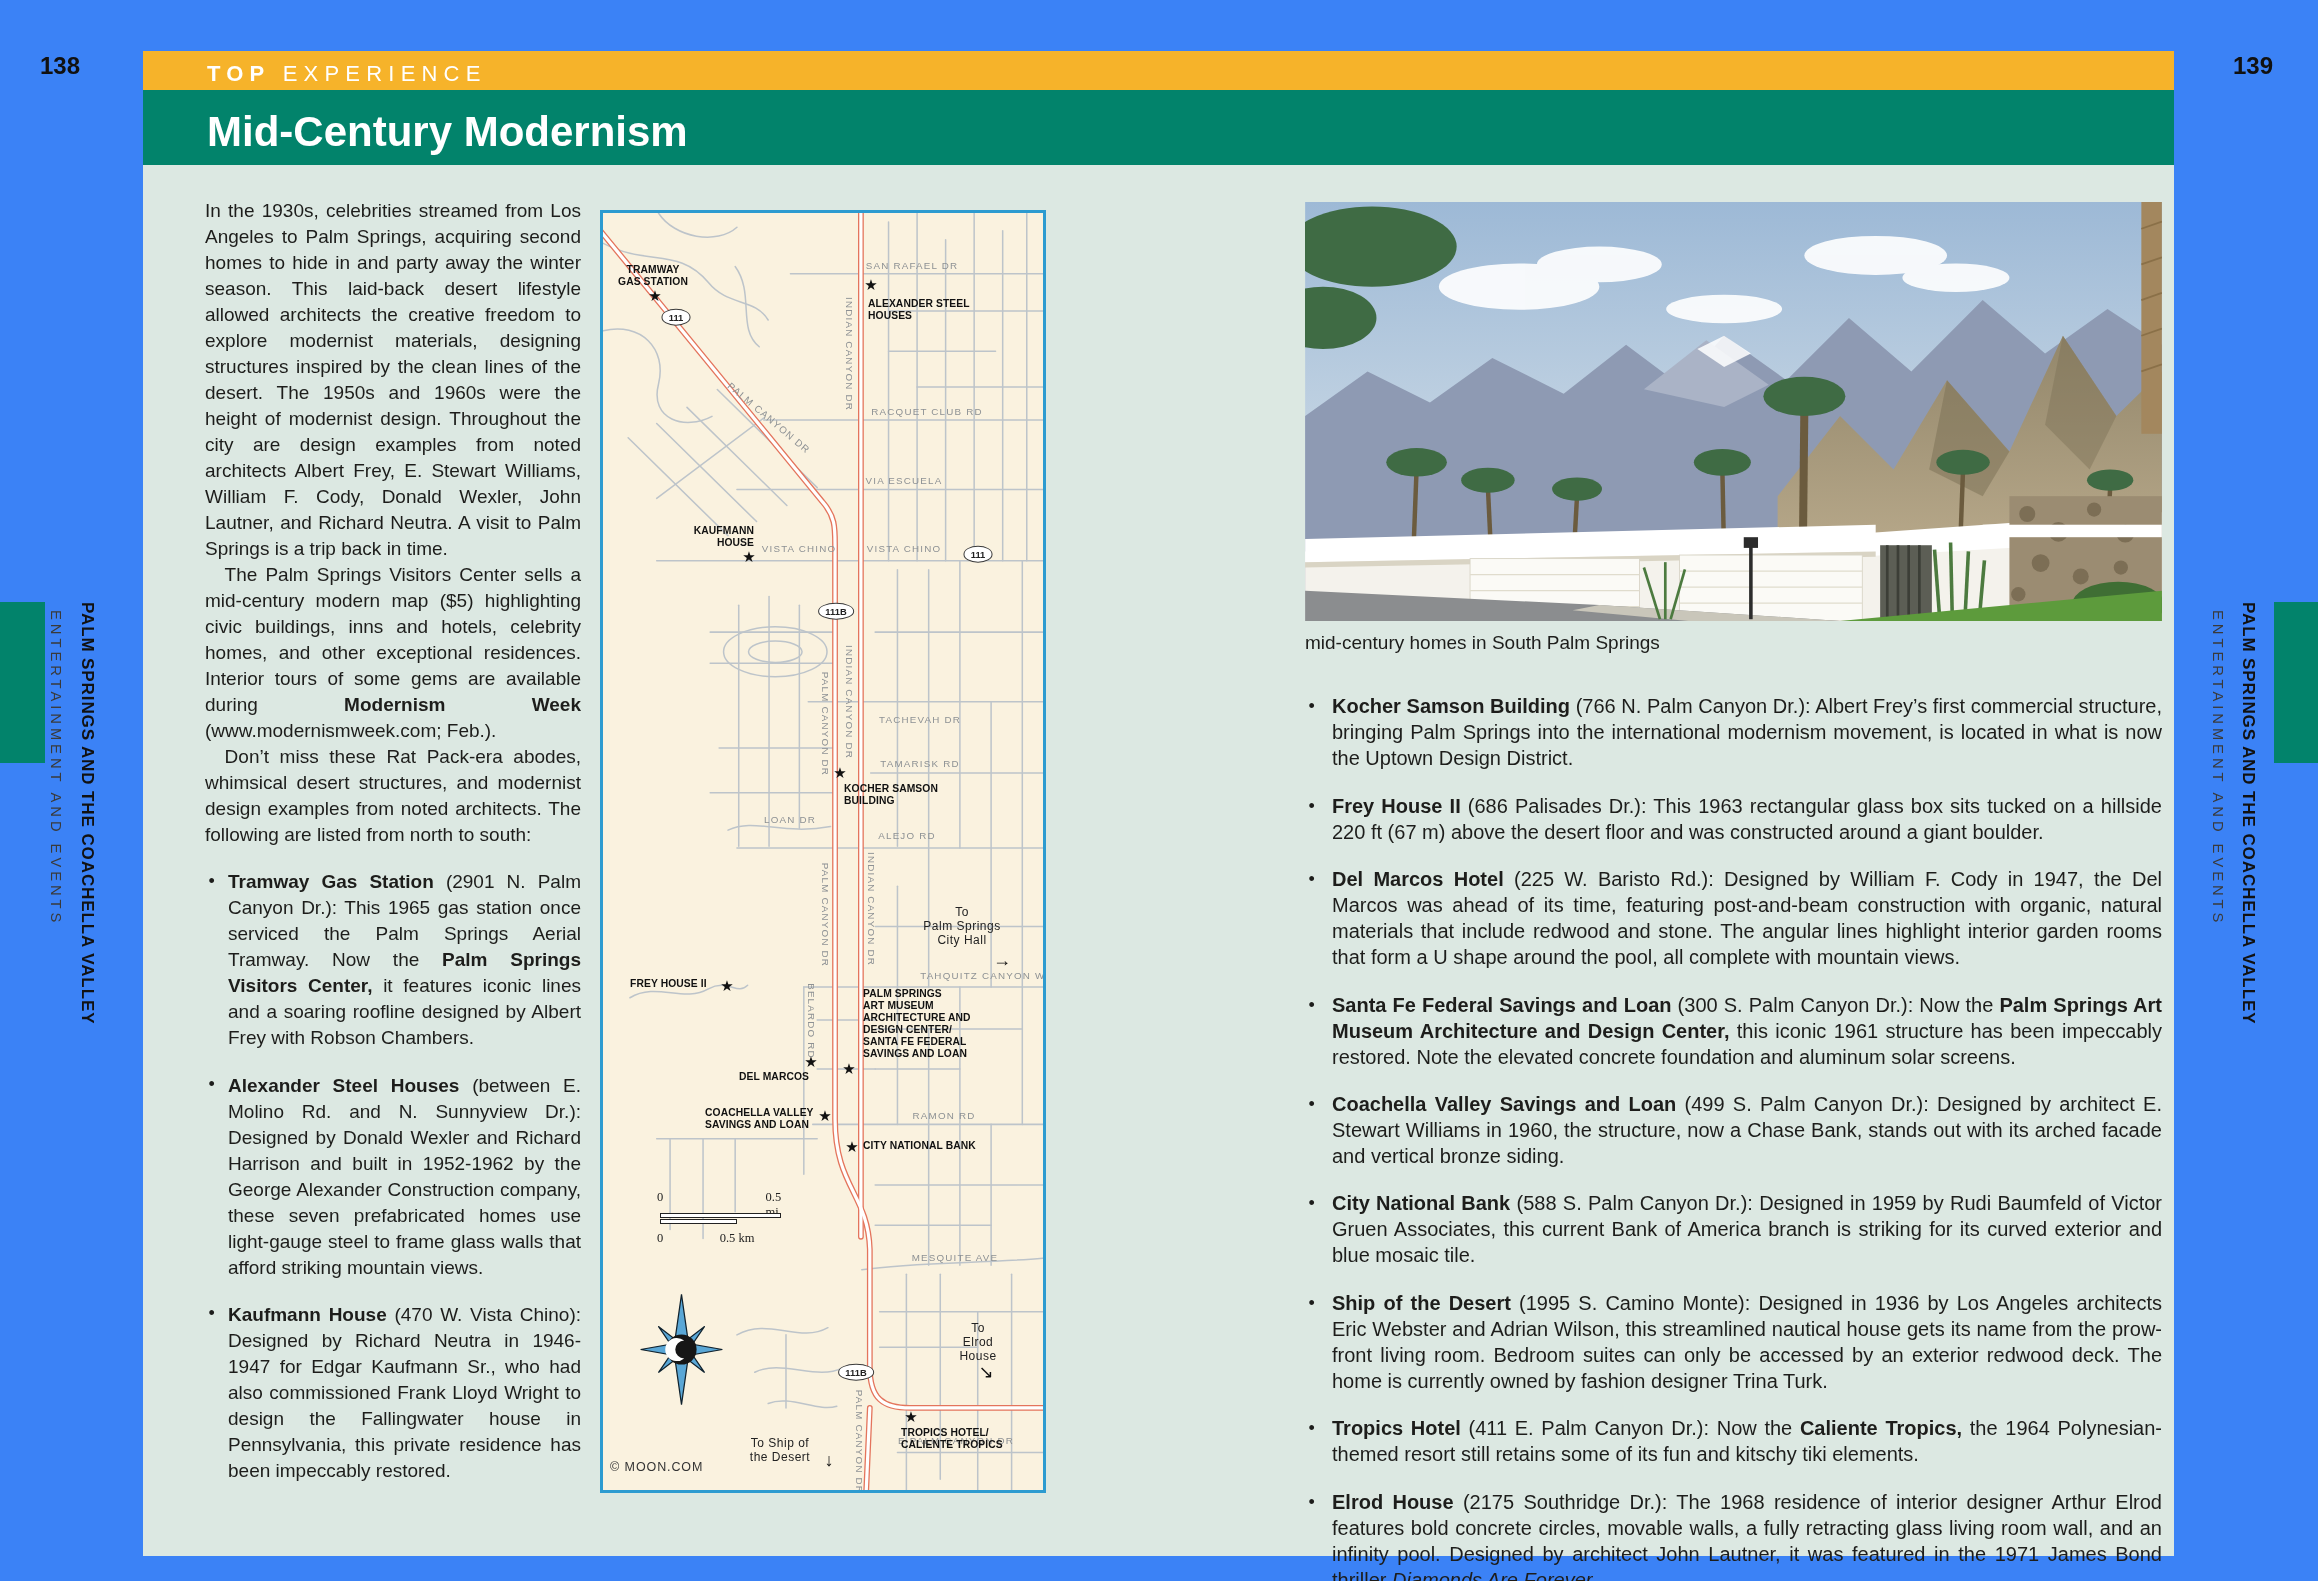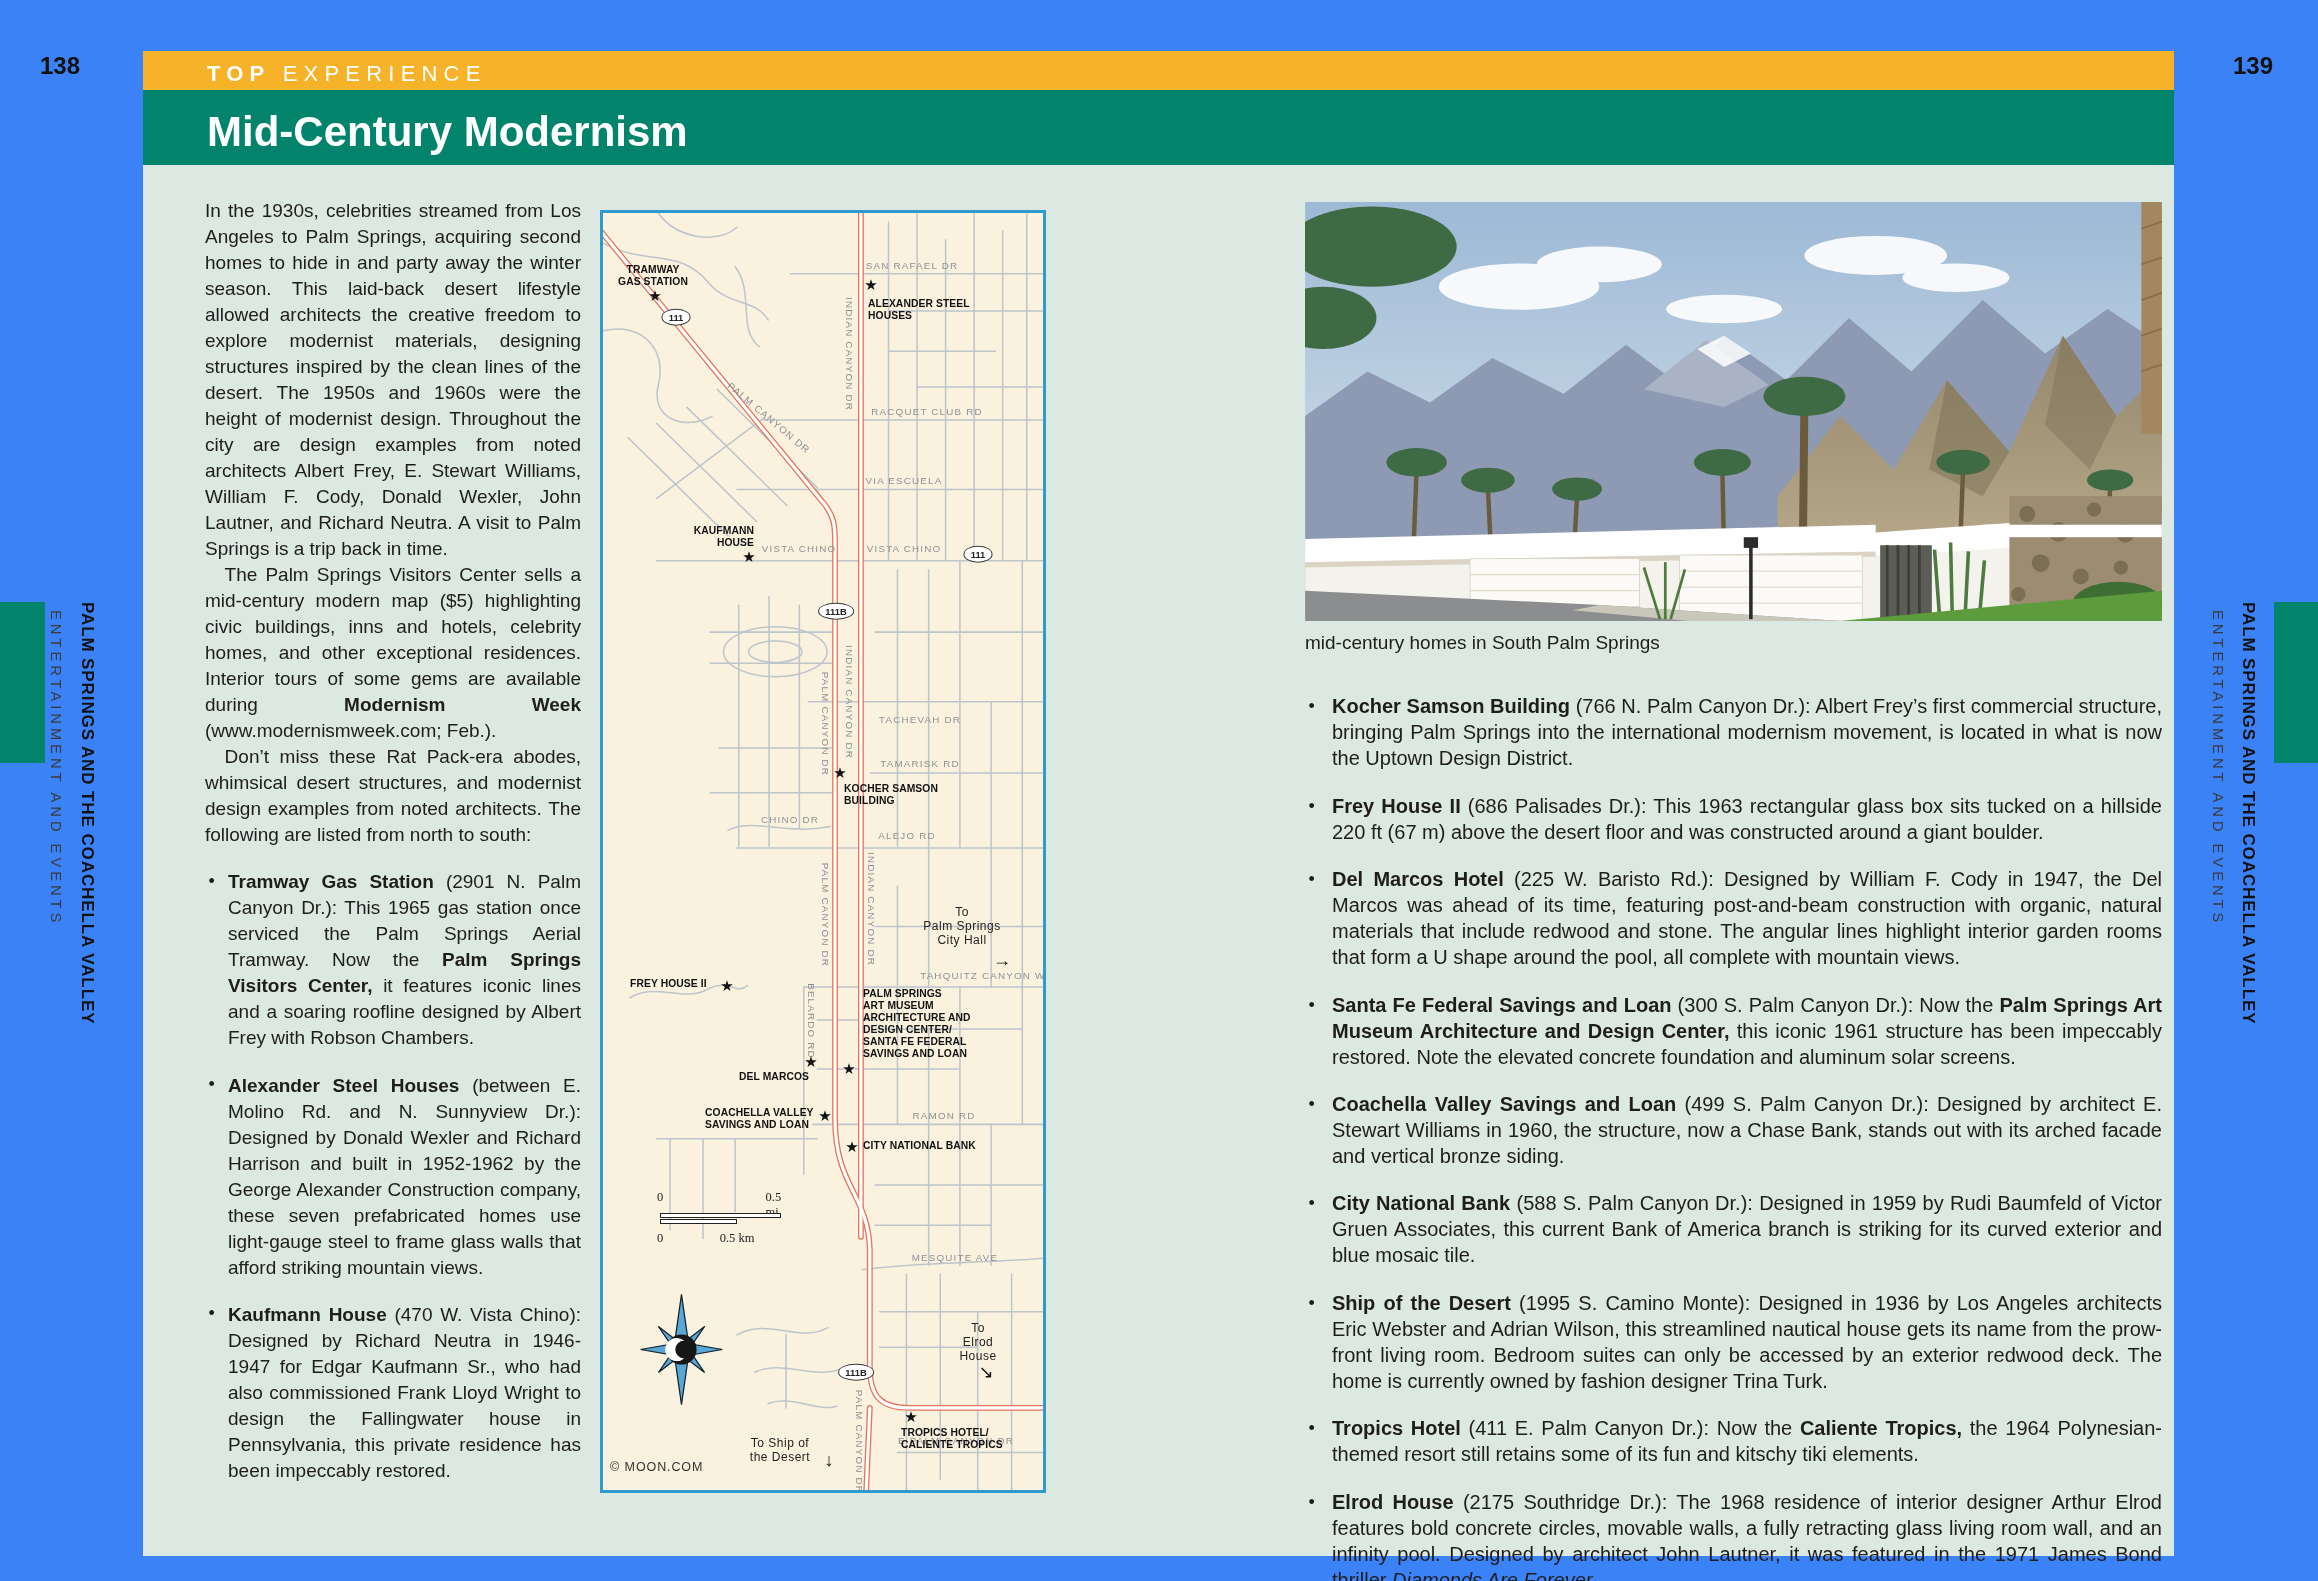--- a/index.html
+++ b/index.html
@@ -205,21 +205,21 @@
       </svg>
 
       <div class="map-overlay" id="map-overlay">
           <div class="road-label" style="left: 309px; top: 52px;">SAN RAFAEL DR</div>
           <div class="road-label" style="left: 324px; top: 198px;">RACQUET CLUB RD</div>
           <div class="road-label" style="left: 301px; top: 267px;">VIA ESCUELA</div>
           <div class="road-label" style="left: 196px; top: 335px;">VISTA CHINO</div>
           <div class="road-label" style="left: 301px; top: 335px;">VISTA CHINO</div>
           <div class="road-label" style="left: 317px; top: 484px; margin-top: 22px;">TACHEVAH DR</div>
           <div class="road-label" style="left: 317px; top: 550px;">TAMARISK RD</div>
-          <div class="road-label" style="left: 187px; top: 606px;">CHINO DR</div>
+          <div class="road-label" style="left: 187px; top: 606px;">LOAN DR</div>
           <div class="road-label" style="left: 304px; top: 622px;">ALEJO RD</div>
           <div class="road-label" style="left: 347px; top: 762px; margin-left: 40px;">TAHQUITZ CANYON WAY</div>
           <div class="road-label" style="left: 341px; top: 902px;">RAMON RD</div>
           <div class="road-label" style="left: 352px; top: 1044px;">MESQUITE AVE</div>
           <div class="road-label" style="left: 353px; top: 1182px; margin-top: 45px;">E PALM CANYON DR</div>
           <div class="road-label" style="left: 246px; top: 141px; transform: translate(-50%, -50%) rotate(90deg);">INDIAN CANYON DR</div>
           <div class="road-label" style="left: 166px; top: 205px; transform: translate(-50%, -50%) rotate(40deg);">PALM CANYON DR</div>
           <div class="road-label" style="left: 246px; top: 489px; transform: translate(-50%, -50%) rotate(90deg);">INDIAN CANYON DR</div>
           <div class="road-label" style="left: 222px; top: 511px; transform: translate(-50%, -50%) rotate(90deg);">PALM CANYON DR</div>
           <div class="road-label" style="left: 222px; top: 702px; transform: translate(-50%, -50%) rotate(90deg);">PALM CANYON DR</div>

